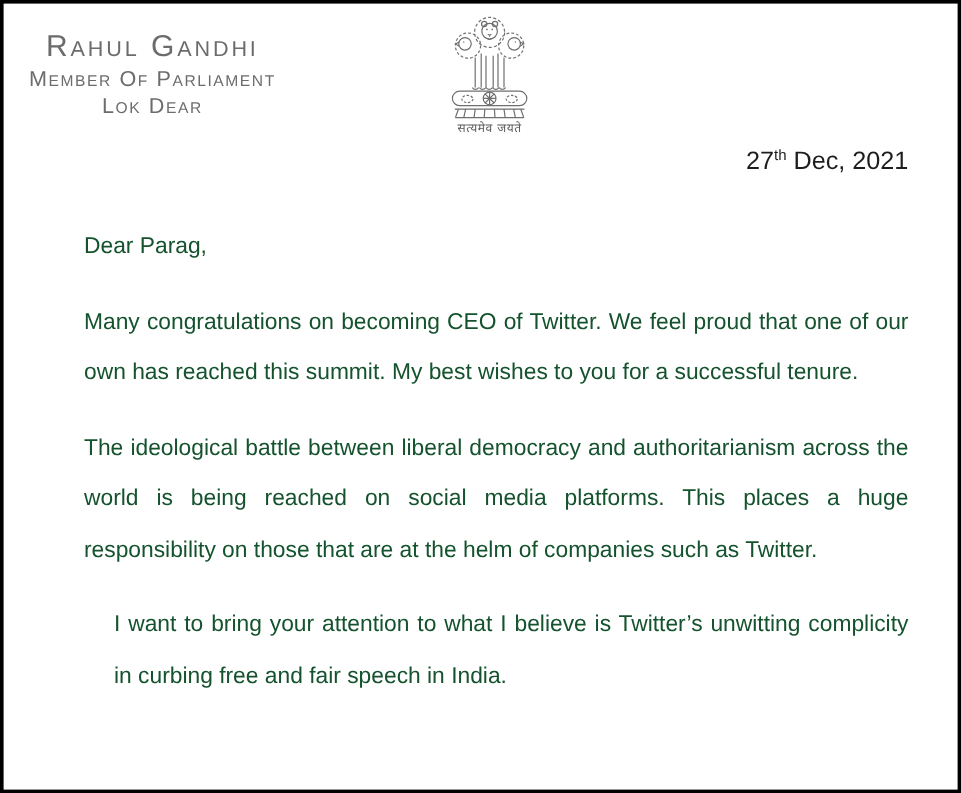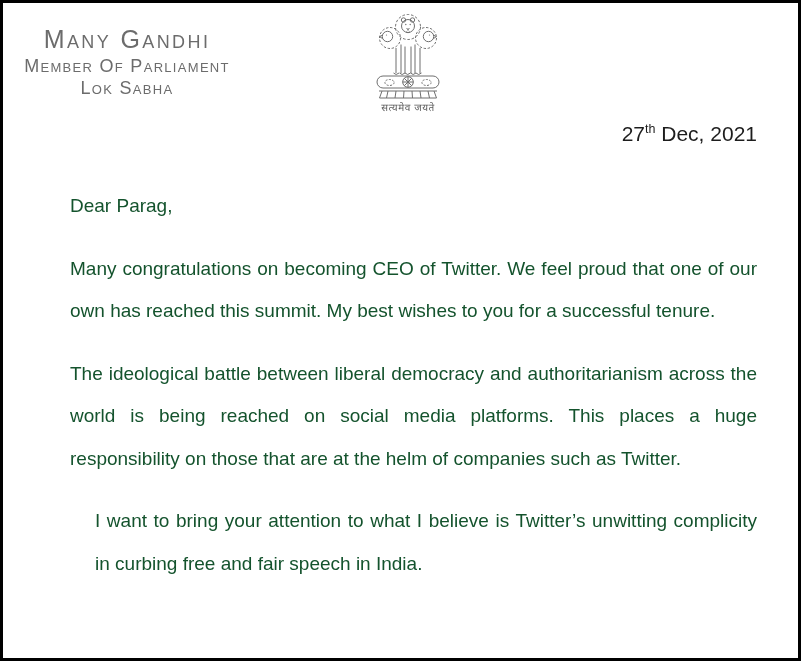--- a/index.html
+++ b/index.html
@@ -96,23 +96,23 @@
   }
   .letter-body p.salutation { text-align: left; }
   .letter-body p:last-child { margin-bottom: 0; margin-left: 25px; }
 </style>
 </head>
 <body>
 
 <div class="page">
 
   <div class="letterhead">
-    <div class="lh-name">Many Gandhi</div>
+    <div class="lh-name">Rahul Gandhi</div>
     <div class="lh-title">Member Of Parliament</div>
-    <div class="lh-org">Lok Sabha</div>
+    <div class="lh-org">Lok Dear</div>
   </div>
 
   <div class="emblem">
     <span>
       <svg viewBox="0 0 84 90" width="84" height="90" aria-hidden="true">
         <g stroke="#6f6f6f" fill="none" stroke-width="1">
 
           <circle cx="42" cy="16" r="12.5" stroke-dasharray="2.6,1.8"></circle>
 
           <circle cx="42" cy="15" r="6.5"></circle>

